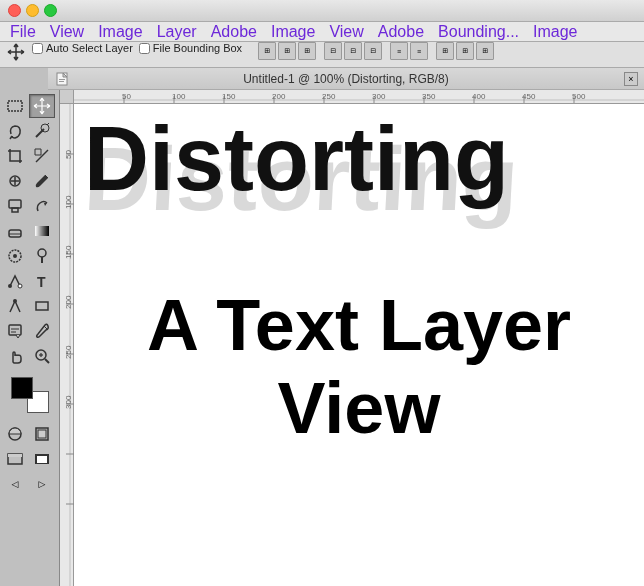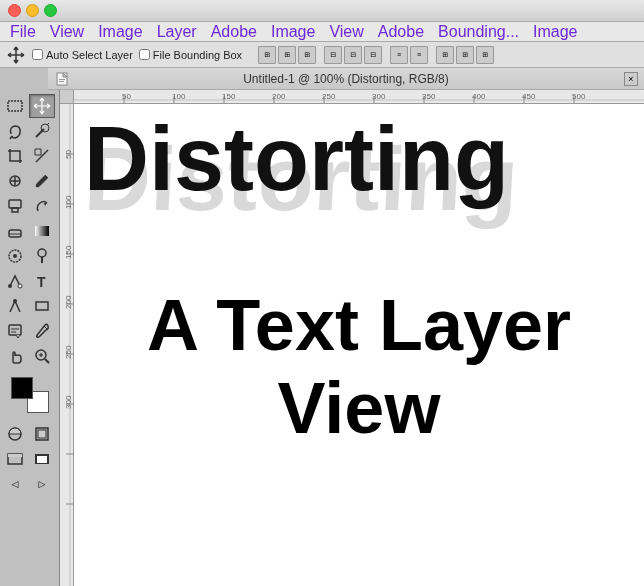--- a/index.html
+++ b/index.html
@@ -65,21 +65,21 @@
       cursor: pointer;
       border-radius: 2px;
     }
 
     
     .options-bar {
       height: 26px;
       background: #e0e0e0;
       border-bottom: 1px solid #aaa;
       display: flex;
-      align-items: center;
+      align-items: flex-start;
       padding: 0 6px;
       gap: 6px;
     }
     .options-bar label {
       font-size: 11px;
       color: #222;
       display: flex;
       align-items: center;
       gap: 3px;
     }

